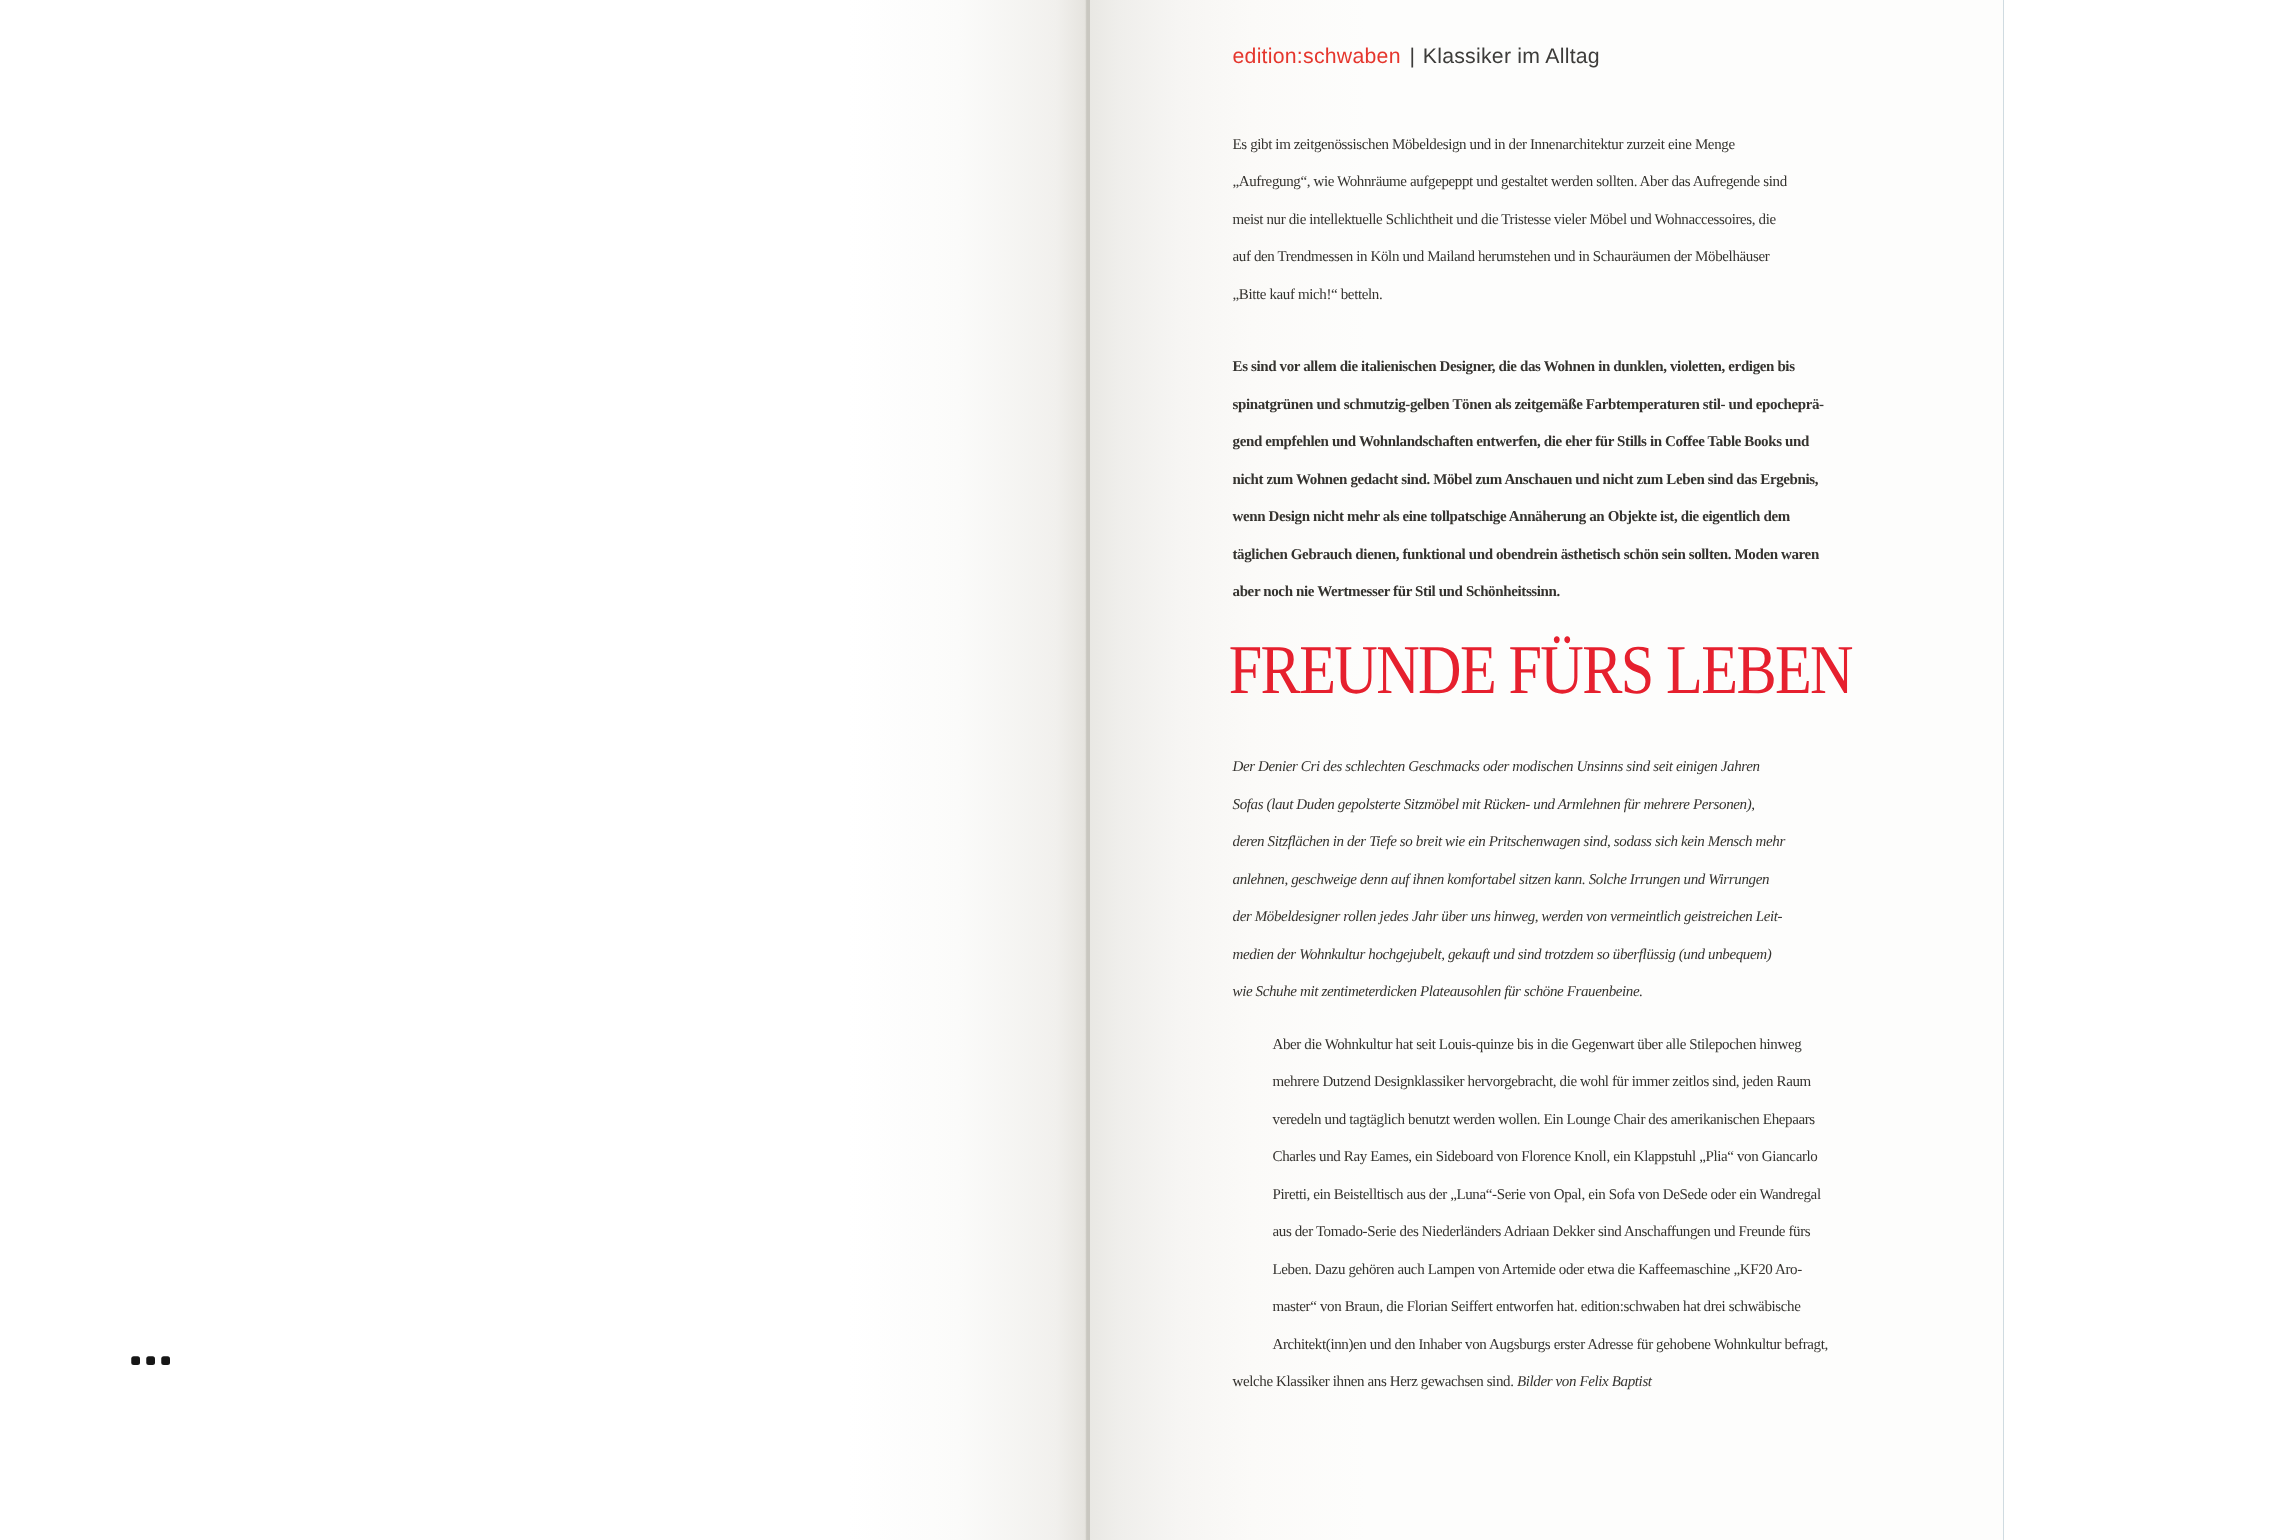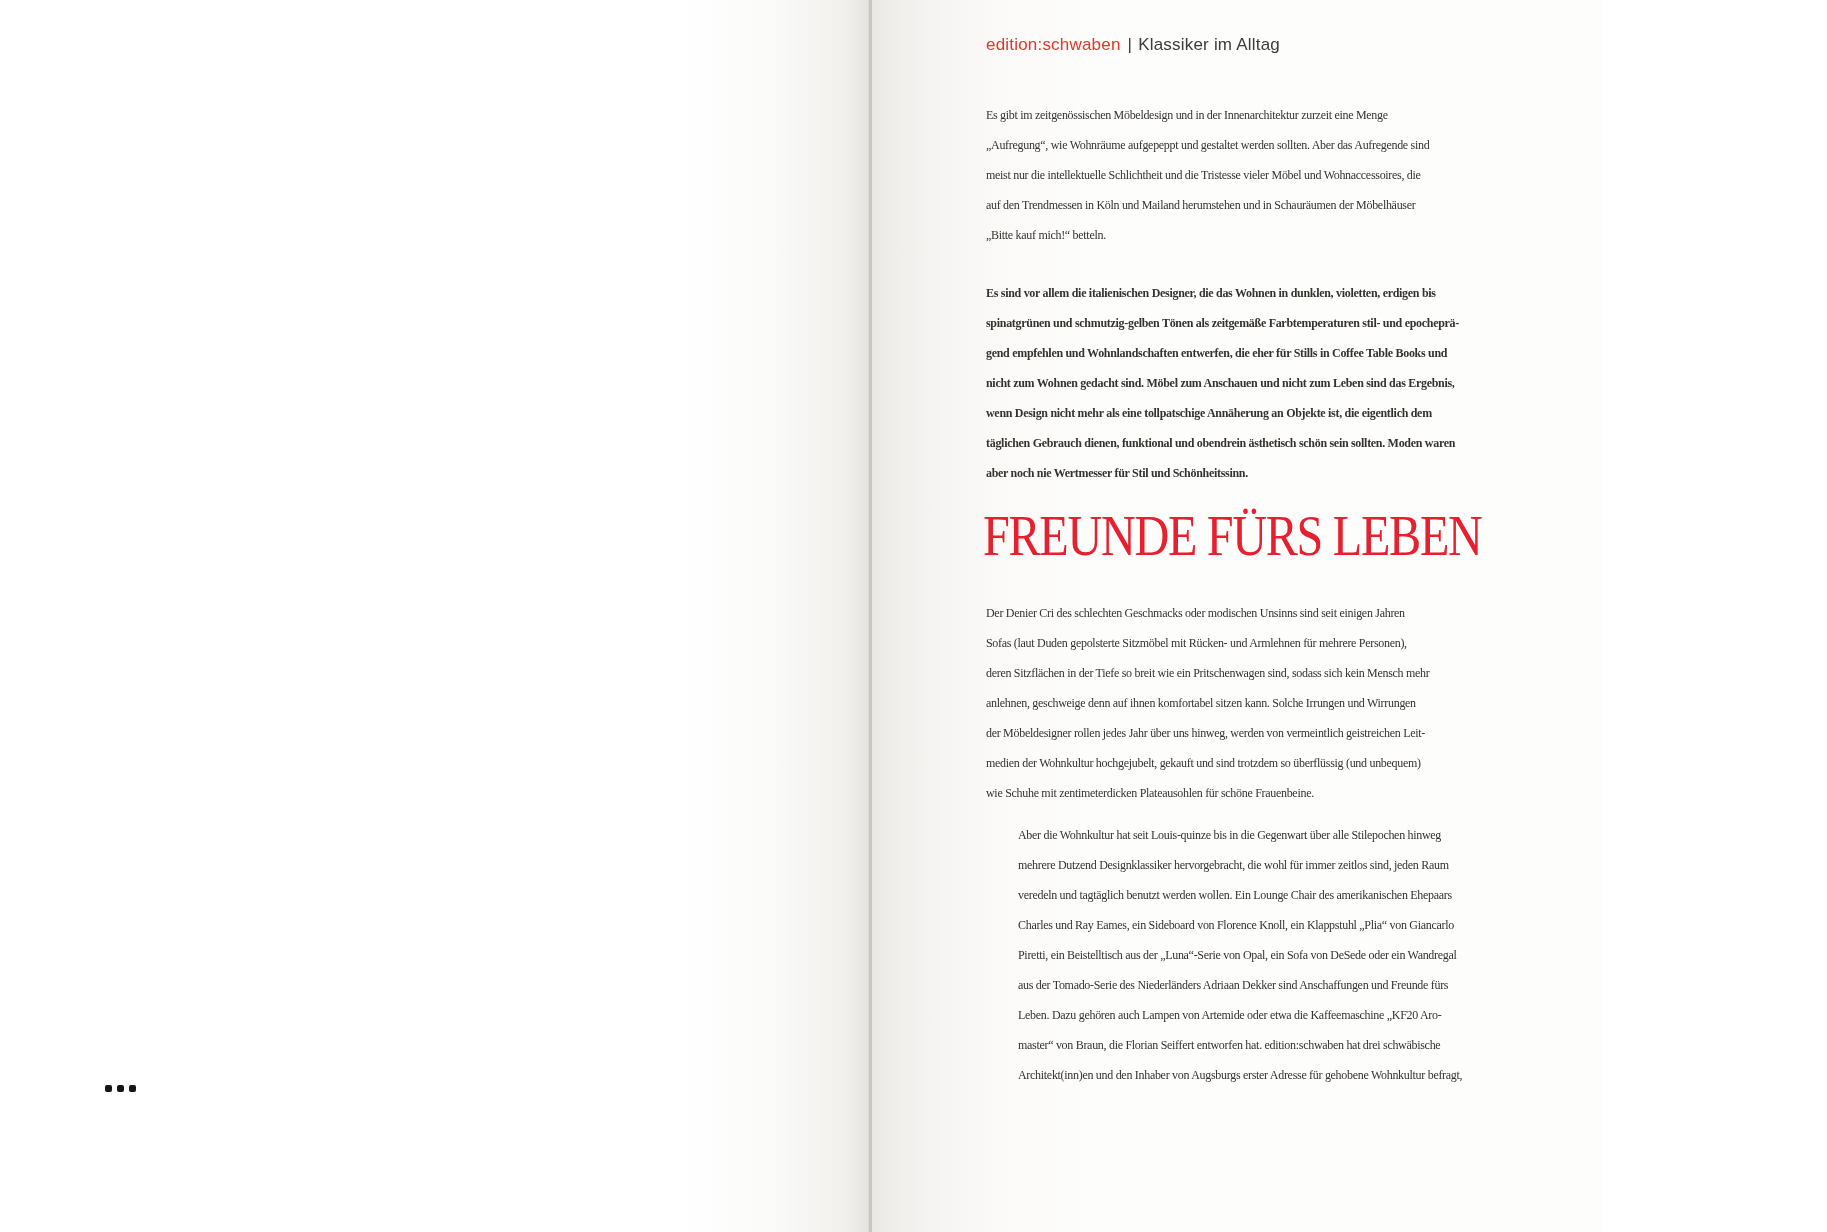--- a/index.html
+++ b/index.html
@@ -59,21 +59,21 @@
     left: 114px;
     width: 830px;
     font-size: 12px;
     line-height: 30px;
     letter-spacing: -0.3px;
     color: var(--body-text, #35332f);
     white-space: pre;
   }
   .p1 { top: 100px; }
   .p2 { top: 278px; font-weight: bold; }
-  .p3 { top: 598px; }
+  .p3 { top: 598px; font-style: italic; }
   .p4 { top: 820px; margin-left: 32px; }
   .p4last { top: 1090px; }
   .headline {
     position: absolute;
     left: 111px; top: 505px;
     margin: 0;
     font-family: "Liberation Serif", serif;
     font-weight: 400;
     font-size: 56px;
     line-height: 62px;
@@ -150,17 +150,18 @@
     <div class="para p4">Aber die Wohnkultur hat seit Louis-quinze bis in die Gegenwart über alle Stilepochen hinweg
 mehrere Dutzend Designklassiker hervorgebracht, die wohl für immer zeitlos sind, jeden Raum
 veredeln und tagtäglich benutzt werden wollen. Ein Lounge Chair des amerikanischen Ehepaars
 Charles und Ray Eames, ein Sideboard von Florence Knoll, ein Klappstuhl „Plia“ von Giancarlo
 Piretti, ein Beistelltisch aus der „Luna“-Serie von Opal, ein Sofa von DeSede oder ein Wandregal
 aus der Tomado-Serie des Niederländers Adriaan Dekker sind Anschaffungen und Freunde fürs
 Leben. Dazu gehören auch Lampen von Artemide oder etwa die Kaffeemaschine „KF20 Aro-
 master“ von Braun, die Florian Seiffert entworfen hat. edition:schwaben hat drei schwäbische
 Architekt(inn)en und den Inhaber von Augsburgs erster Adresse für gehobene Wohnkultur befragt,</div>
 
+    <div class="para p4last"><span>welche Klassiker ihnen ans Herz gewachsen sind. </span><span class="credit">Bilder von Felix Baptist</span></div>
 
     <div class="pagenum">Seite 4</div>
 
   </div>
 </div>
 
 </body></html>

